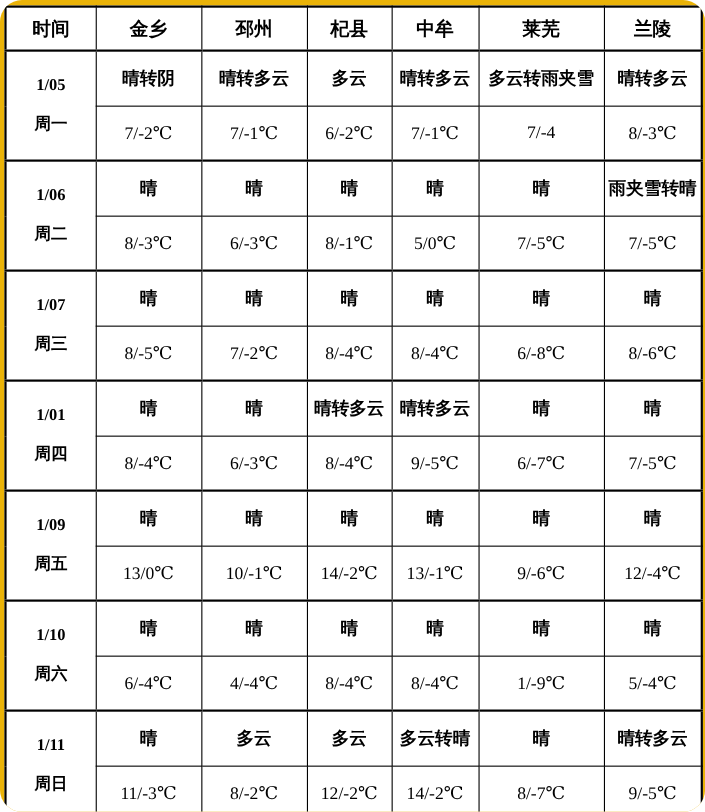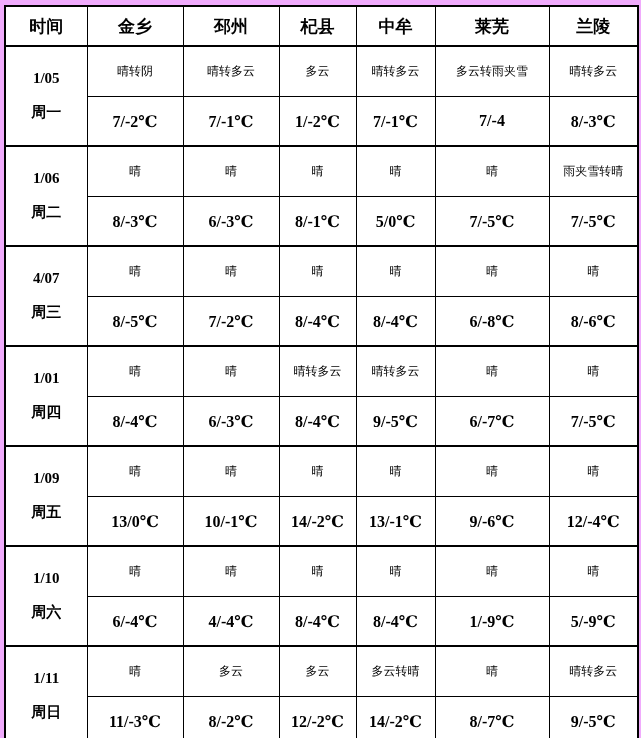--- a/index.html
+++ b/index.html
@@ -6,22 +6,23 @@
     margin: 0;
     padding: 0;
     background: #ffffff;
     font-family: "Liberation Serif", "DejaVu Serif", serif;
     color: #000000;
   }
   .page {
     position: relative;
     width: 641px;
     height: 738px;
-    background: #f0abfc;
+    background: #eab308;
     overflow: hidden;
+    border-radius: 20px;
   }
   table.weather {
     border-collapse: collapse;
     table-layout: fixed;
     width: 633px;
     margin: 5px 0 0 4px;
     border: 2px solid #000000;
     background: #ffffff;
   }
   table.weather th,
@@ -47,27 +48,27 @@
     font-size: 17px;
     font-weight: bold;
     border-bottom: 2px solid #000000;
   }
   tr.weather-row th,
   tr.weather-row td {
     border-top: 2px solid #000000;
   }
   tr.weather-row td {
     height: 49px;
-    font-size: 12px;
-    font-weight: normal;
+    font-size: 16px;
+    font-weight: bold;
   }
   tr.temp-row td {
     height: 48px;
     font-size: 16px;
-    font-weight: bold;
+    font-weight: normal;
     border-top: 1px solid #000000;
   }
   th.time-cell {
     font-weight: bold;
     font-size: 15px;
   }
   .time-cell-inner {
     display: flex;
     flex-direction: column;
     justify-content: space-evenly;
@@ -112,21 +113,21 @@
           <td>晴转阴</td>
           <td>晴转多云</td>
           <td>多云</td>
           <td>晴转多云</td>
           <td>多云转雨夹雪</td>
           <td>晴转多云</td>
         </tr>
         <tr class="temp-row">
           <td>7/-2℃</td>
           <td>7/-1℃</td>
-          <td>1/-2℃</td>
+          <td>6/-2℃</td>
           <td>7/-1℃</td>
           <td>7/-4</td>
           <td>8/-3℃</td>
         </tr>
         <tr class="weather-row">
           <th class="time-cell" rowspan="2">
             <div class="time-cell-inner">
               <div>1/06</div>
               <div>周二</div>
             </div>
@@ -142,21 +143,21 @@
           <td>8/-3℃</td>
           <td>6/-3℃</td>
           <td>8/-1℃</td>
           <td>5/0℃</td>
           <td>7/-5℃</td>
           <td>7/-5℃</td>
         </tr>
         <tr class="weather-row">
           <th class="time-cell" rowspan="2">
             <div class="time-cell-inner">
-              <div>4/07</div>
+              <div>1/07</div>
               <div>周三</div>
             </div>
           </th>
           <td>晴</td>
           <td>晴</td>
           <td>晴</td>
           <td>晴</td>
           <td>晴</td>
           <td>晴</td>
         </tr>
@@ -225,21 +226,21 @@
           <td>晴</td>
           <td>晴</td>
           <td>晴</td>
         </tr>
         <tr class="temp-row">
           <td>6/-4℃</td>
           <td>4/-4℃</td>
           <td>8/-4℃</td>
           <td>8/-4℃</td>
           <td>1/-9℃</td>
-          <td>5/-9℃</td>
+          <td>5/-4℃</td>
         </tr>
         <tr class="weather-row">
           <th class="time-cell" rowspan="2">
             <div class="time-cell-inner">
               <div>1/11</div>
               <div>周日</div>
             </div>
           </th>
           <td>晴</td>
           <td>多云</td>

